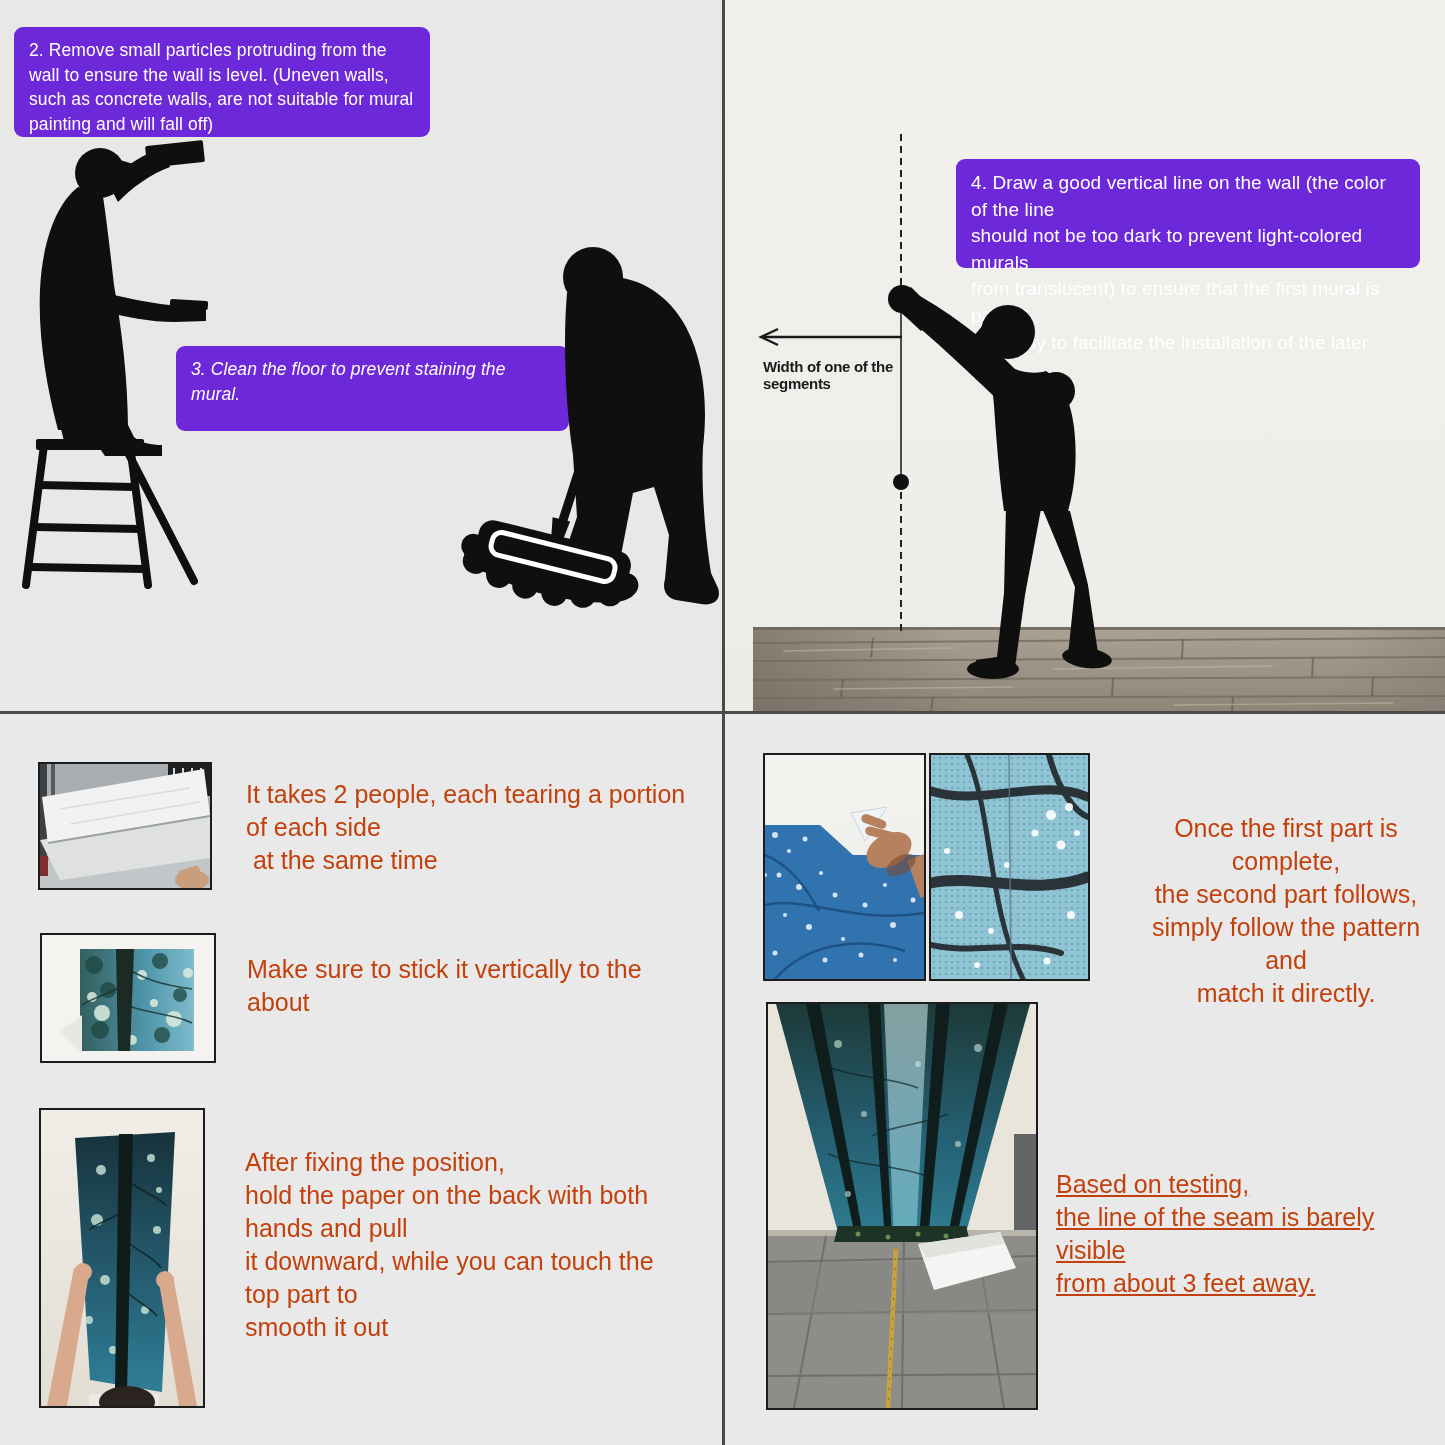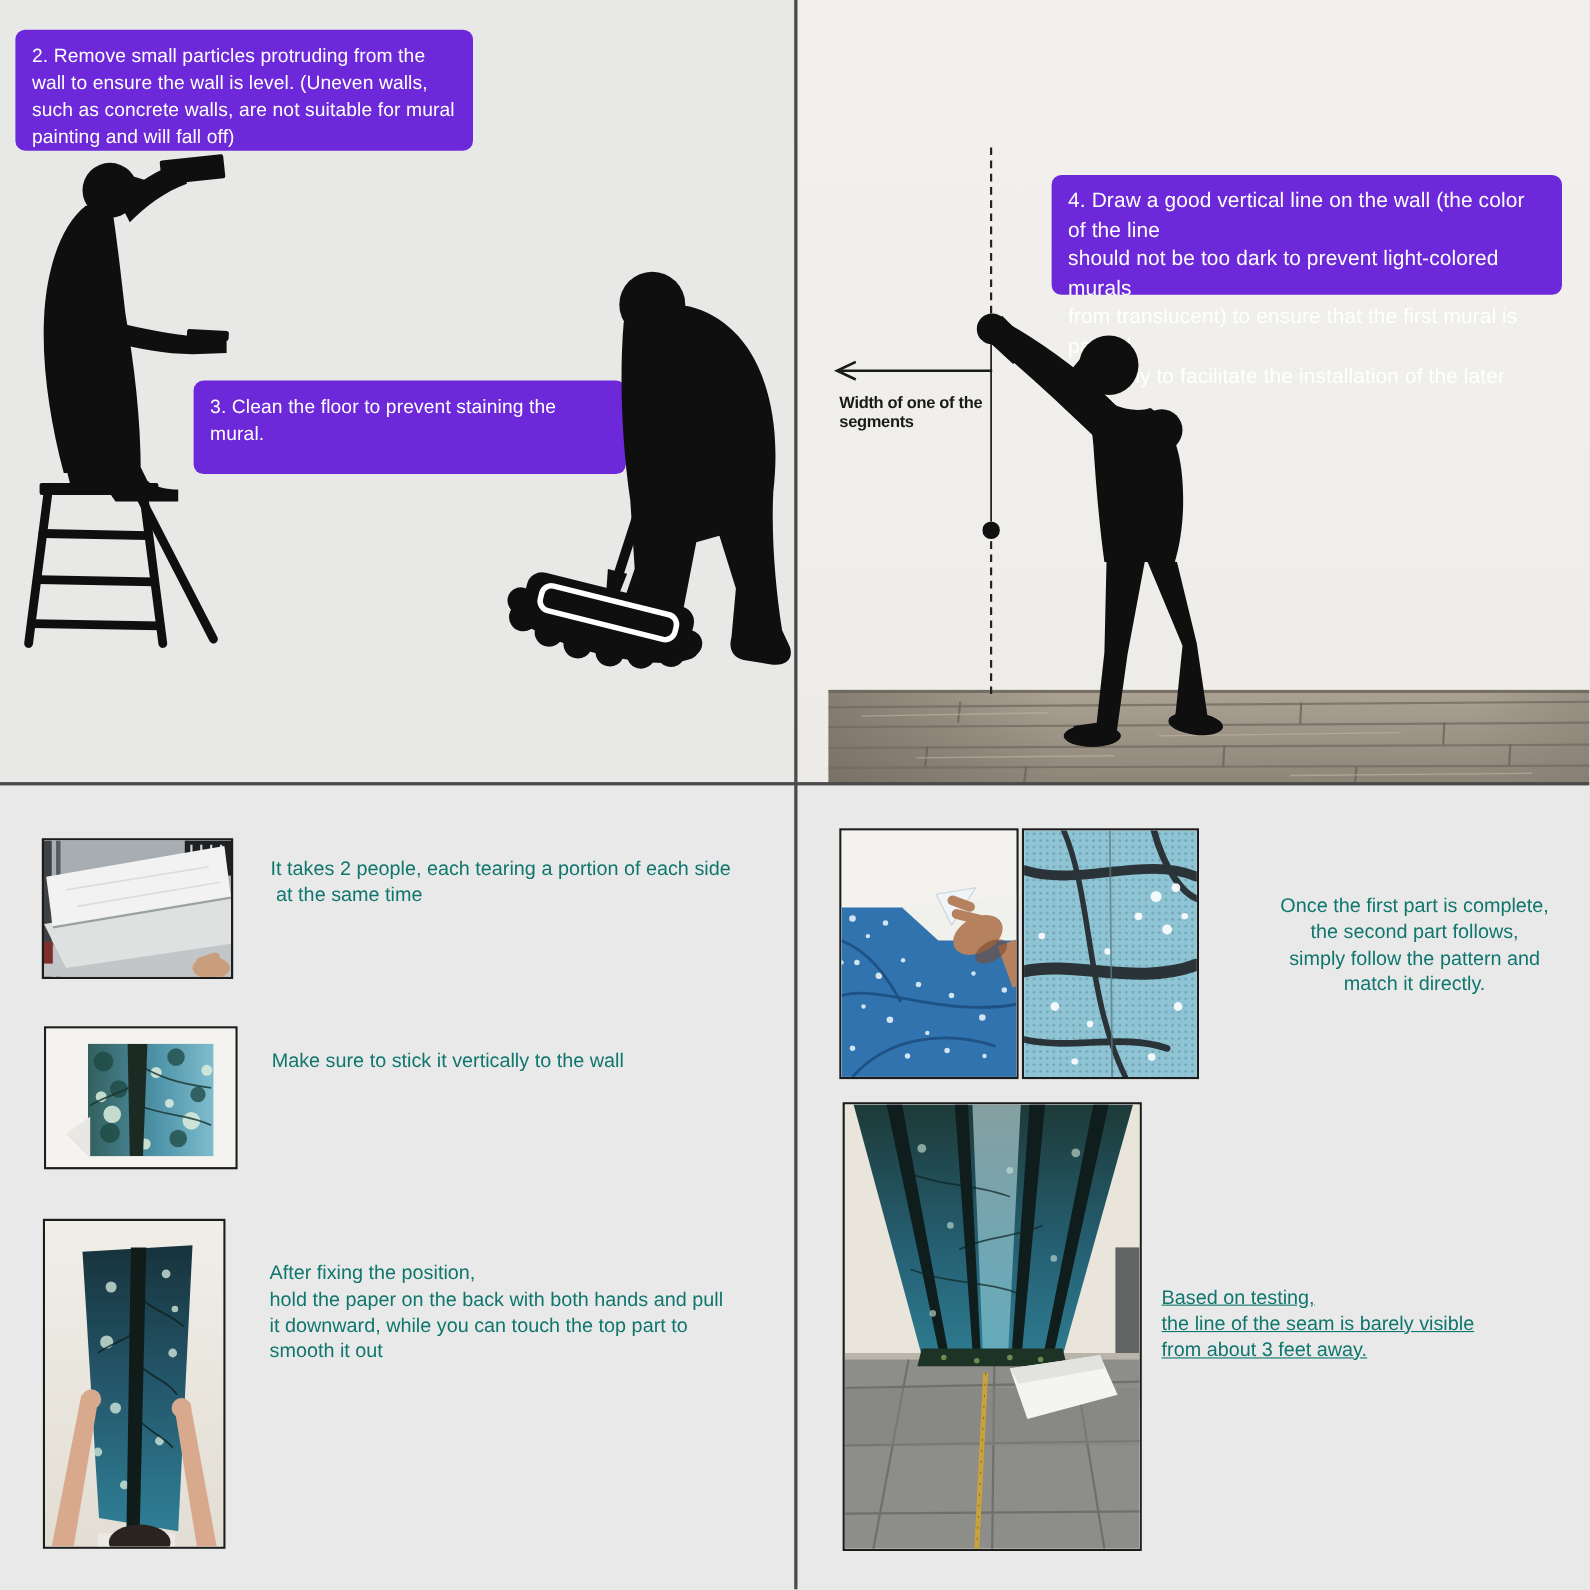--- a/index.html
+++ b/index.html
@@ -14,21 +14,21 @@
   #quad-tr{left:725px;top:0;width:720px;height:711px;
     background:linear-gradient(180deg,#f1f0ed 0%,#efeeea 70%,#ecebe7 100%);}
   .divider-v{left:722px;top:0;width:3px;height:1445px;background:#4a4a4a;z-index:50;}
   .divider-h{left:0;top:711px;width:1445px;height:3px;background:#4a4a4a;z-index:50;}
   .gray-box{
     position:absolute;background:#6d28d9;color:#ffffff;border-radius:9px;
     font-size:17.5px;line-height:1.4;padding:11px 15px;box-sizing:border-box;
     white-space:pre-line;z-index:5;letter-spacing:0.1px;
   }
   .caption{
-    position:absolute;color:#0f766e;font-size:18px;line-height:1.32;
+    position:absolute;color:#c2410c;font-size:25px;line-height:1.32;
     white-space:pre-line;z-index:5;
   }
   .photo{
     position:absolute;border:2px solid #1c1c1c;box-sizing:border-box;
     background:#fff;z-index:4;
   }
   .photo svg{display:block;width:100%;height:100%;}
   .sil{position:absolute;z-index:6;}
   #arrow-label{
     position:absolute;left:763px;top:358px;width:150px;
@@ -64,21 +64,21 @@
   <g stroke="#0f0f0f" stroke-width="8" stroke-linecap="round" fill="none">
     <line x1="34" y1="310" x2="16" y2="450"></line>
     <line x1="120" y1="310" x2="138" y2="450"></line>
     <line x1="112" y1="306" x2="184" y2="446"></line>
     <line x1="29" y1="350" x2="125" y2="352"></line>
     <line x1="25" y1="392" x2="130" y2="394"></line>
     <line x1="21" y1="432" x2="135" y2="434"></line>
   </g>
 </svg>
 
-<div class="gray-box" style="left:176px;top:346px;width:393px;height:85px;">3. Clean the floor to prevent staining the mural.</div>
+<div class="gray-box" style="left:176px;top:346px;width:393px;height:85px;font-style:italic;">3. Clean the floor to prevent staining the mural.</div>
 
 <svg class="sil" style="left:455px;top:235px;" width="270" height="385" viewBox="0 0 270 385">
   <g fill="#0f0f0f">
     <circle cx="138" cy="42" r="30"></circle>
     <path d="M112 58 C150 26 206 44 231 92 C249 126 253 170 248 212 C246 252 250 300 256 338 L263 353 C267 365 258 371 246 369 L221 365 C211 363 207 354 210 344 L214 300 L199 252 L178 258 L166 320 L154 352 C150 363 141 367 131 364 L109 358 C100 355 99 346 103 338 L122 282 L118 220 C110 165 108 105 112 58 Z"></path>
     <path d="M114 92 C118 118 127 141 140 156 L163 163 L168 146 C153 131 142 111 138 90 Z"></path>
   </g>
   <line x1="150" y1="155" x2="98" y2="316" stroke="#0f0f0f" stroke-width="9" stroke-linecap="round"></line>
   <g transform="rotate(14 95 330)">
     <ellipse cx="96" cy="336" rx="88" ry="24" fill="#0f0f0f"></ellipse>
@@ -231,21 +231,21 @@
     </g>
     <g stroke="#17332e" stroke-width="1.6" opacity="0.8" fill="none">
       <path d="M80 30 C100 44 120 50 150 54"></path>
         <path d="M84 70 C110 80 130 78 150 88"></path>
       <path d="M82 50 C66 60 52 62 40 70"></path>
     </g>
     <polygon points="74,14 92,14 88,116 76,116" fill="#1c2a24"></polygon>
     <polygon points="18,96 40,80 40,118" fill="#e9e7e1"></polygon>
   </svg>
 </div>
-<div class="caption" style="left:247px;top:953px;width:420px;">Make sure to stick it vertically to the wall</div>
+<div class="caption" style="left:247px;top:953px;width:420px;">Make sure to stick it vertically to the about</div>
 
 <div class="photo" style="left:39px;top:1108px;width:166px;height:300px;">
   <svg viewBox="0 0 162 296" preserveAspectRatio="none">
     <defs>
       <linearGradient id="wall3" x1="0" y1="0" x2="0" y2="1">
         <stop offset="0" stop-color="#f1eee8"></stop>
           <stop offset="1" stop-color="#e2ded4"></stop>
       </linearGradient>
       <linearGradient id="forest3" x1="0" y1="0" x2="0" y2="1">
         <stop offset="0" stop-color="#17333c"></stop>

